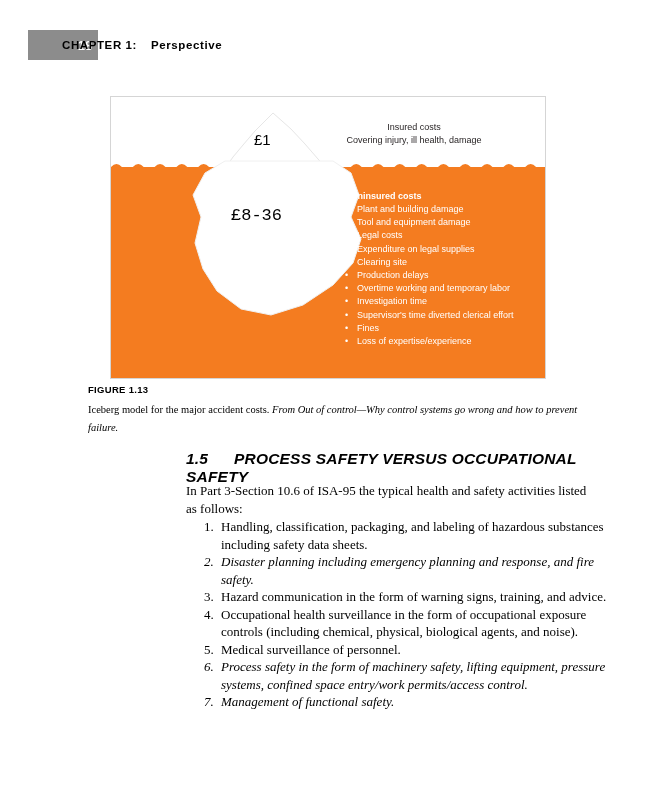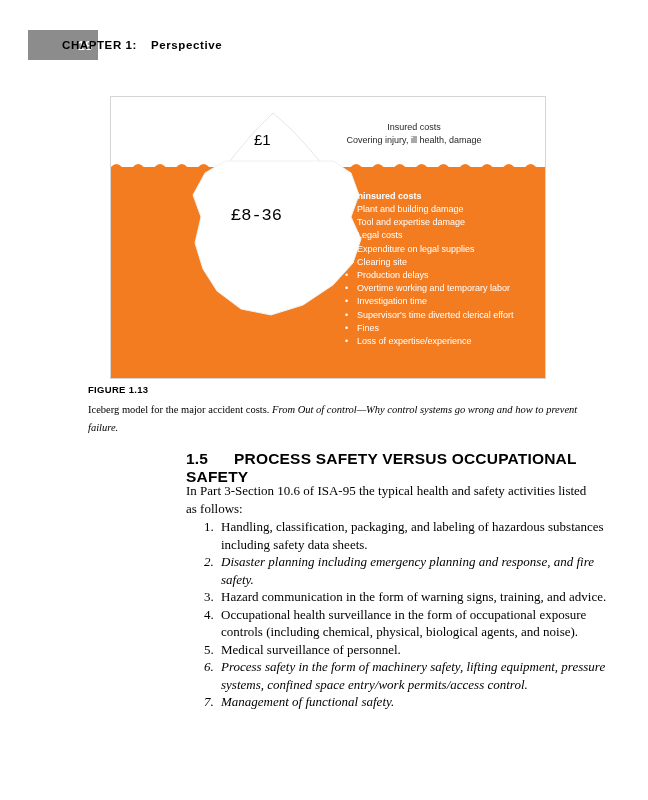--- a/index.html
+++ b/index.html
@@ -195,20 +195,21 @@
   .section-head {
     position: absolute;
     left: 186px;
     top: 450px;
     width: 420px;
     font-family: "Liberation Sans", sans-serif;
     font-weight: bold;
     font-size: 15.5px;
     letter-spacing: 0.2px;
     color: #000;
+    font-style: italic;
   }
   .section-head .num {
     display: inline-block;
     width: 48px;
   }
 
   
   .body-para {
     position: absolute;
     left: 186px;
@@ -271,21 +272,21 @@
     <div class="label-many">£8-36</div>
 
     <div class="insured">
       <div>Insured costs</div>
       <div>Covering injury, ill health, damage</div>
     </div>
 
     <div class="uninsured-title">Uninsured costs</div>
     <ul class="uninsured-list">
       <li>Plant and building damage</li>
-      <li>Tool and expertise damage</li>
+      <li>Tool and equipment damage</li>
       <li>Legal costs</li>
       <li>Expenditure on legal supplies</li>
       <li>Clearing site</li>
       <li>Production delays</li>
       <li>Overtime working and temporary labor</li>
       <li>Investigation time</li>
       <li>Supervisor's time diverted clerical effort</li>
       <li>Fines</li>
       <li>Loss of expertise/experience</li>
     </ul>

